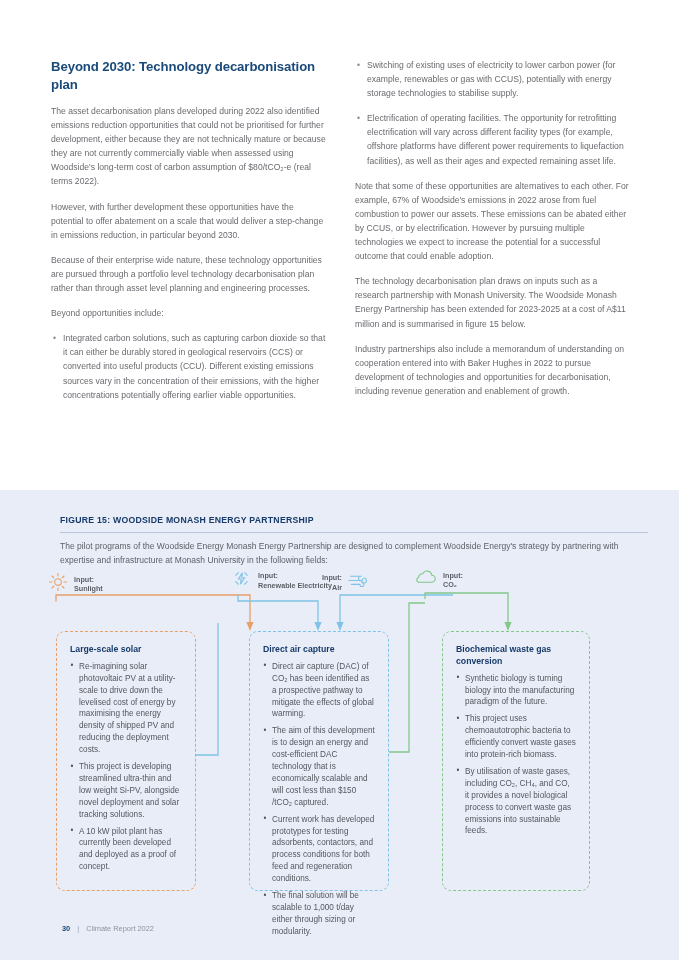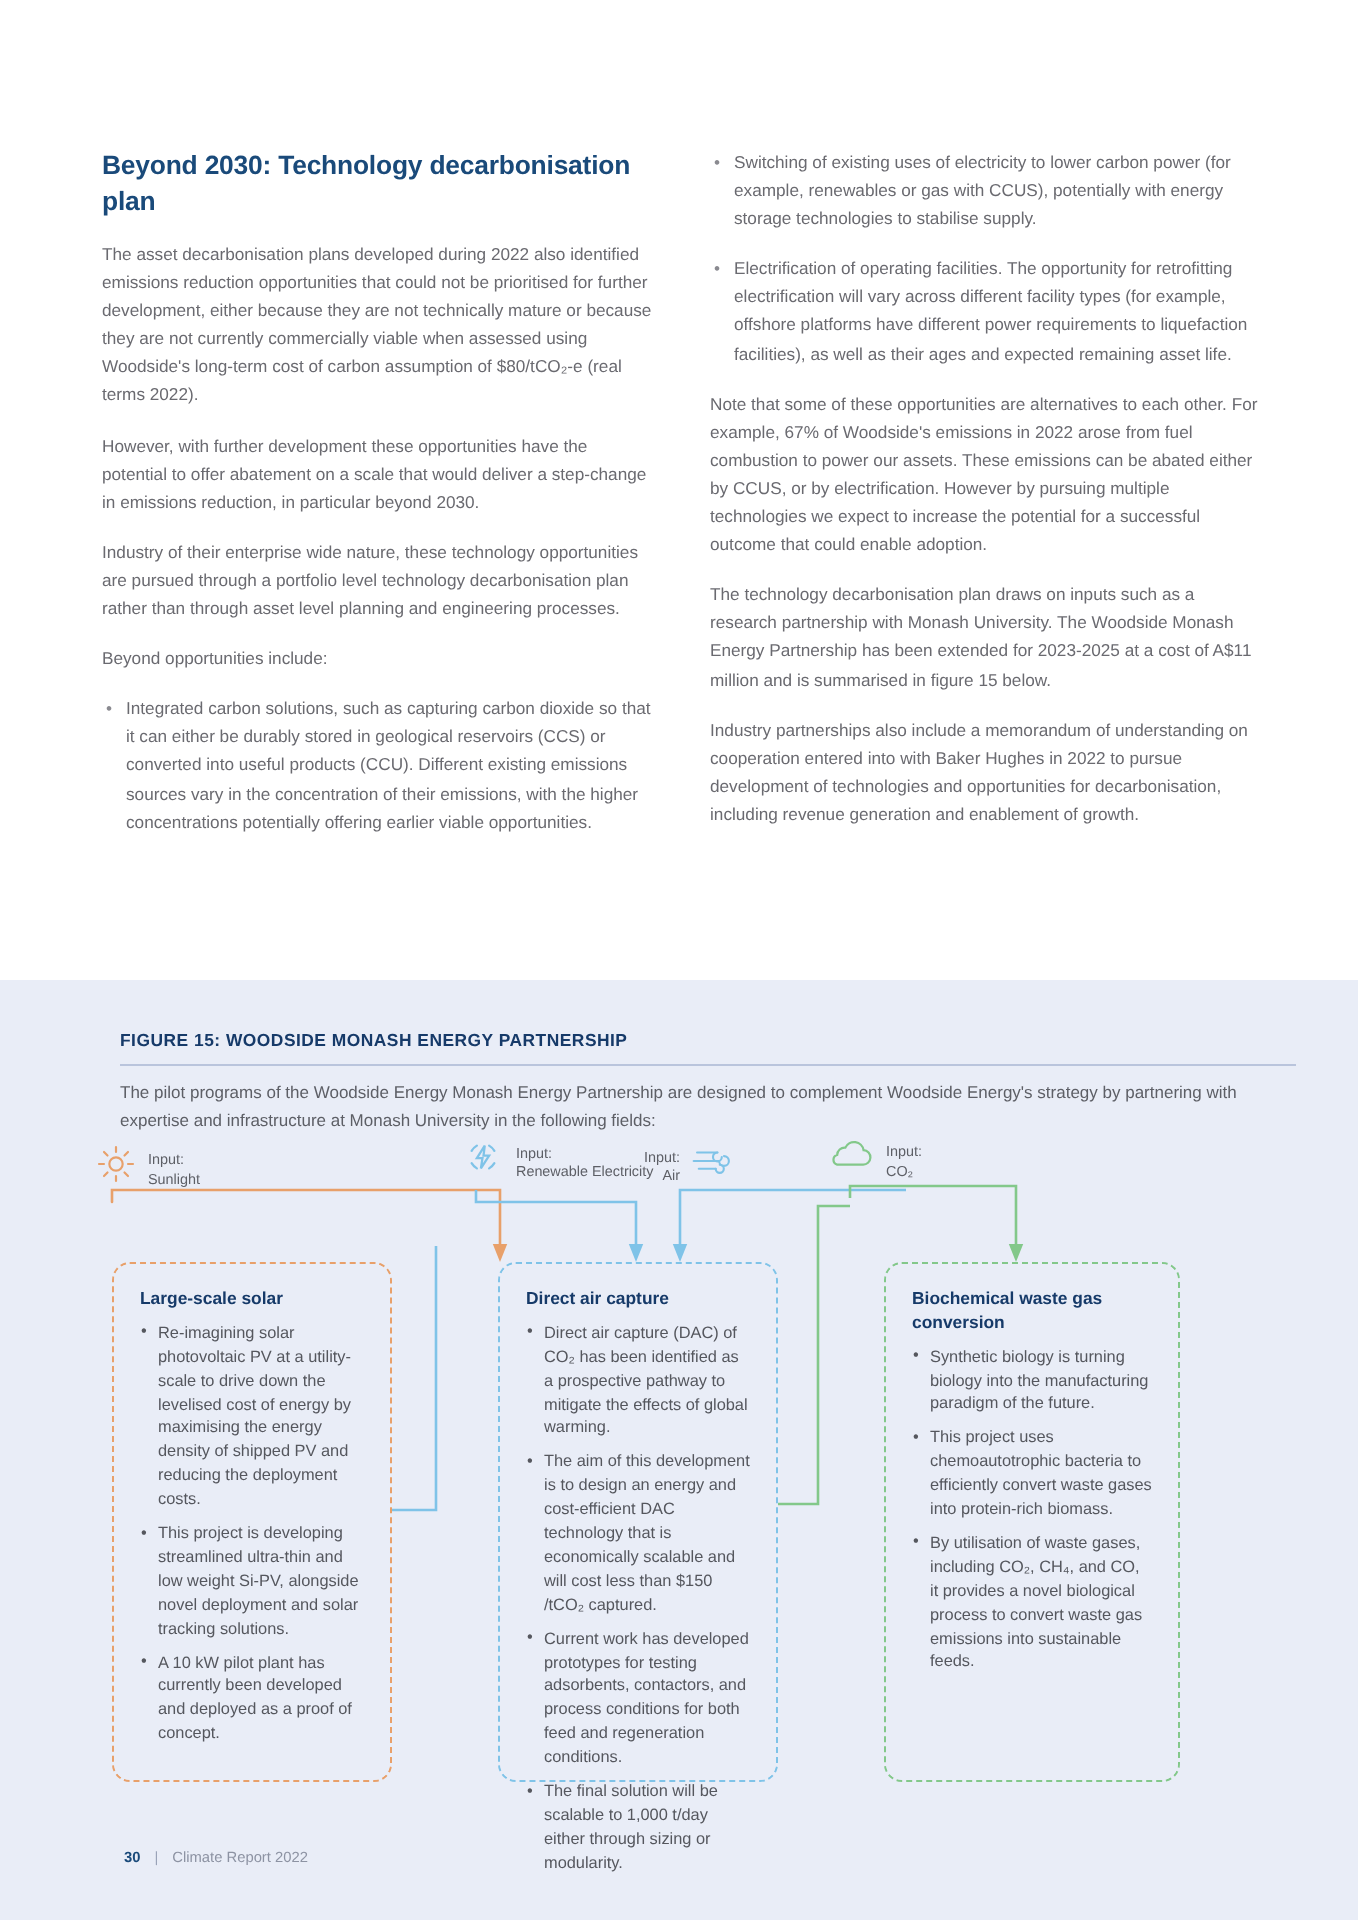--- a/index.html
+++ b/index.html
@@ -15,21 +15,21 @@
     position: relative;
   }
 
   
   .page {
     position: absolute;
     inset: 0;
   }
   .top-section {
     position: absolute;
-    left: 0; top: 16px; right: 0;
+    left: 0; top: 0; right: 0;
     height: 490px;
     background: #ffffff;
   }
   .cols {
     position: absolute;
     left: 51px;
     top: 58px;
     width: 580px;
     display: flex;
     gap: 28px;
@@ -107,20 +107,21 @@
     line-height: 13.6px;
     color: #5d5f66;
     margin: 7px 0 0 0;
   }
 
   
   .inputs {
     position: absolute;
     left: 0; top: 0; width: 679px; height: 470px;
     pointer-events: none;
+    font-weight: bold;
   }
   .input-item {
     position: absolute;
     display: flex;
     align-items: center;
     gap: 6px;
   }
   .input-label {
     font-size: 7.2px;
     line-height: 9.2px;
@@ -212,21 +213,21 @@
 
 <div class="page">
 
   <div class="top-section">
     <div class="cols">
 
       <div class="col">
         <h1 class="section-title">Beyond 2030: Technology decarbonisation plan</h1>
         <p class="body">The asset decarbonisation plans developed during 2022 also identified emissions reduction opportunities that could not be prioritised for further development, either because they are not technically mature or because they are not currently commercially viable when assessed using Woodside's long-term cost of carbon assumption of $80/tCO₂-e (real terms 2022).</p>
         <p class="body">However, with further development these opportunities have the potential to offer abatement on a scale that would deliver a step-change in emissions reduction, in particular beyond 2030.</p>
-        <p class="body">Industry of their enterprise wide nature, these technology opportunities are pursued through a portfolio level technology decarbonisation plan rather than through asset level planning and engineering processes.</p>
+        <p class="body">Because of their enterprise wide nature, these technology opportunities are pursued through a portfolio level technology decarbonisation plan rather than through asset level planning and engineering processes.</p>
         <p class="body">Beyond opportunities include:</p>
         <ul class="bullets">
           <li>Integrated carbon solutions, such as capturing carbon dioxide so that it can either be durably stored in geological reservoirs (CCS) or converted into useful products (CCU). Different existing emissions sources vary in the concentration of their emissions, with the higher concentrations potentially offering earlier viable opportunities.</li>
         </ul>
       </div>
 
       <div class="col">
         <ul class="bullets">
           <li>Switching of existing uses of electricity to lower carbon power (for example, renewables or gas with CCUS), potentially with energy storage technologies to stabilise supply.</li>
           <li>Electrification of operating facilities. The opportunity for retrofitting electrification will vary across different facility types (for example, offshore platforms have different power requirements to liquefaction facilities), as well as their ages and expected remaining asset life.</li>

